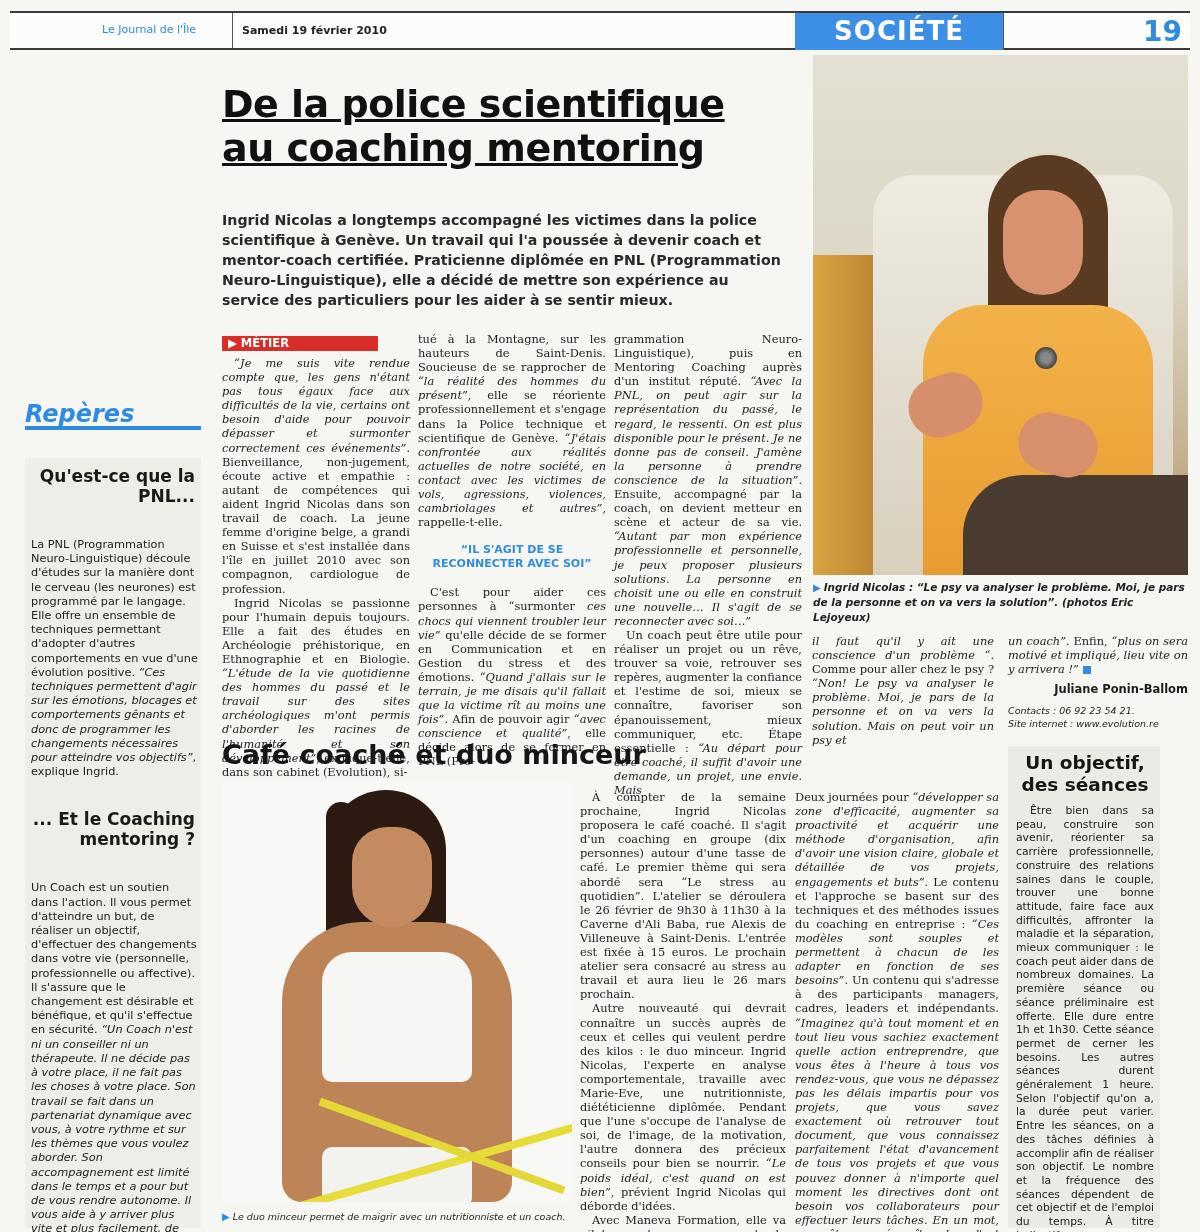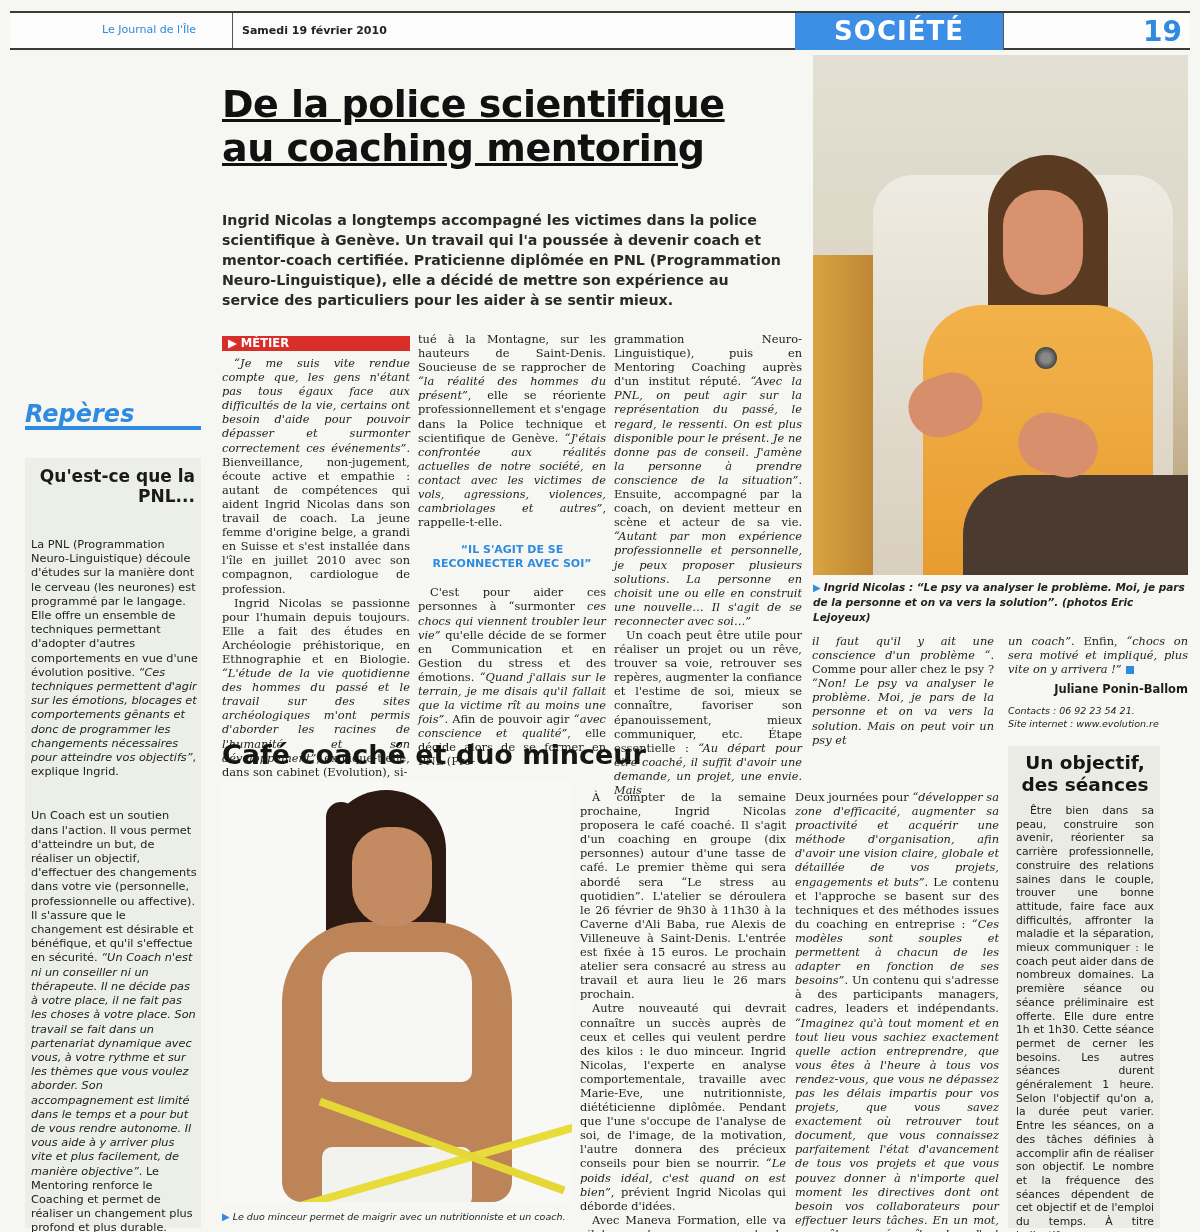--- a/index.html
+++ b/index.html
@@ -60,21 +60,21 @@
   .rp-h { font-family: "DejaVu Sans", sans-serif; font-weight: bold; font-size: 17px; line-height: 20px; color: #1a1a1a; padding: 8px 6px 2px 6px; text-align: right; }
   .rp-p { font-family: "DejaVu Sans", sans-serif; font-size: 11.3px; line-height: 14.2px; color: #222; padding: 0 2px 0 6px; margin-top: 30px; }
   .rp-p i { font-style: italic; }
 
   
   .col { position: absolute; font-size: 11.4px; line-height: 14.1px; text-align: justify; hyphens: auto; color: #1d1d1d; }
   .col i { font-style: italic; }
   .col p { text-indent: 12px; }
   .col p.noind { text-indent: 0; }
   .metier { display: inline-block; background: #d92d2a; color: #fff; font-family: "DejaVu Sans", sans-serif;
-    font-weight: bold; font-size: 11.5px; line-height: 15px; padding: 0 6px; width: 188px; margin-bottom: 5px; }
+    font-weight: bold; font-size: 11.5px; line-height: 15px; padding: 0 6px; width: 156px; margin-bottom: 5px; }
   .quote-hl { font-family: "DejaVu Sans", sans-serif; font-weight: bold; font-size: 11px; line-height: 14px;
     color: #2f8be0; text-align: center; margin: 14px 0 14px 0; }
   .byline { font-family: "DejaVu Sans", sans-serif; font-weight: bold; font-size: 11.5px; text-align: right; margin-top: 6px; }
   .contacts { font-family: "DejaVu Sans", sans-serif; font-style: italic; font-size: 9.5px; line-height: 13px; margin-top: 8px; text-align: left; }
   .endmark { display: inline-block; width: 8px; height: 8px; background: #2f8be0; margin-left: 4px; vertical-align: middle; }
 
   
   .headline2 { position: absolute; left: 222px; top: 738px; width: 450px;
     font-family: "DejaVu Sans", sans-serif; font-weight: bold; font-size: 27px; line-height: 34px; color: #161616; }
   .photo2 { position: absolute; left: 222px; top: 782px; width: 350px; height: 420px; overflow: hidden; background: #f8f9f6; }
@@ -123,20 +123,21 @@
   <div class="hand2"></div>
 </div>
 <p class="caption1">
   <span class="tri">▶</span><span>Ingrid Nicolas : “Le psy va analyser le problème. Moi, je pars de la personne et on va vers la solution”. (photos Eric Lejoyeux)</span>
 </p>
 
 <div class="reperes-title">Repères</div>
 <div class="reperes">
   <h3 class="rp-h">Qu'est-ce que la PNL...</h3>
   <p class="rp-p"><span>La PNL (Programmation Neuro-Linguistique) découle d'études sur la manière dont le cerveau (les neurones) est programmé par le langage. Elle offre un ensemble de techniques permettant d'adopter d'autres comportements en vue d'une évolution positive. </span><i>“Ces techniques permettent d'agir sur les émotions, blocages et comportements gênants et donc de programmer les changements nécessaires pour atteindre vos objectifs”</i><span>, explique Ingrid.</span></p>
+  <h3 class="rp-h" style="padding-top:30px">... Et le Coaching mentoring ?</h3>
   <p class="rp-p"><span>Un Coach est un soutien dans l'action. Il vous permet d'atteindre un but, de réaliser un objectif, d'effectuer des changements dans votre vie (personnelle, professionnelle ou affective). Il s'assure que le changement est désirable et bénéfique, et qu'il s'effectue en sécurité. </span><i>“Un Coach n'est ni un conseiller ni un thérapeute. Il ne décide pas à votre place, il ne fait pas les choses à votre place. Son travail se fait dans un partenariat dynamique avec vous, à votre rythme et sur les thèmes que vous voulez aborder. Son accompagnement est limité dans le temps et a pour but de vous rendre autonome. Il vous aide à y arriver plus vite et plus facilement, de manière objective”</i><span>. Le Mentoring renforce le Coaching et permet de réaliser un changement plus profond et plus durable.</span></p>
 </div>
 
 <div class="col" style="left:222px; top:336px; width:188px;">
   <span class="metier">▶ <span>MÉTIER</span></span>
   <p><i>“Je me suis vite rendue compte que, les gens n'étant pas tous égaux face aux difficultés de la vie, certains ont besoin d'aide pour pouvoir dépasser et surmonter correctement ces événements”.</i><span> Bienveillance, non-jugement, écoute active et empathie : autant de compétences qui aident Ingrid Nicolas dans son travail de coach. La jeune femme d'origine belge, a grandi en Suisse et s'est installée dans l'île en juillet 2010 avec son compagnon, cardiologue de profession.</span></p>
   <p><span>Ingrid Nicolas se passionne pour l'humain depuis toujours. Elle a fait des études en Archéologie préhistorique, en Ethnographie et en Biologie. </span><i>“L'étude de la vie quotidienne des hommes du passé et le travail sur des sites archéologiques m'ont permis d'aborder les racines de l'humanité et son développement”</i><span>, explique-t-elle, dans son cabinet (Evolution), si-</span></p>
 </div>
 
 <div class="col" style="left:418px; top:332px; width:188px;">
@@ -148,21 +149,21 @@
 <div class="col" style="left:614px; top:332px; width:188px;">
   <p class="noind"><span>grammation Neuro-Linguistique), puis en Mentoring Coaching auprès d'un institut réputé. </span><i>“Avec la PNL, on peut agir sur la représentation du passé, le regard, le ressenti. On est plus disponible pour le présent. Je ne donne pas de conseil. J'amène la personne à prendre conscience de la situation”</i><span>. Ensuite, accompagné par la coach, on devient metteur en scène et acteur de sa vie. </span><i>“Autant par mon expérience professionnelle et personnelle, je peux proposer plusieurs solutions. La personne en choisit une ou elle en construit une nouvelle… Il s'agit de se reconnecter avec soi…”</i></p>
   <p><span>Un coach peut être utile pour réaliser un projet ou un rêve, trouver sa voie, retrouver ses repères, augmenter la confiance et l'estime de soi, mieux se connaître, favoriser son épanouissement, mieux communiquer, etc. Étape essentielle : </span><i>“Au départ pour être coaché, il suffit d'avoir une demande, un projet, une envie. Mais</i></p>
 </div>
 
 <div class="col" style="left:812px; top:634px; width:182px;">
   <p class="noind"><i>il faut qu'il y ait une conscience d'un problème “</i><span>. Comme pour aller chez le psy ? </span><i>“Non! Le psy va analyser le problème. Moi, je pars de la personne et on va vers la solution. Mais on peut voir un psy et</i></p>
 </div>
 
 <div class="col" style="left:1008px; top:634px; width:180px;">
-  <p class="noind"><i>un coach”</i><span>. Enfin, </span><i>“chocs on sera motivé et impliqué, plus vite on y arrivera !”</i><span class="endmark"></span></p>
+  <p class="noind"><i>un coach”</i><span>. Enfin, </span><i>“plus on sera motivé et impliqué, lieu vite on y arrivera !”</i><span class="endmark"></span></p>
   <div class="byline">Juliane Ponin-Ballom</div>
   <div class="contacts">
     <div>Contacts : 06 92 23 54 21.</div>
     <div>Site internet : www.evolution.re</div>
   </div>
 </div>
 
 <h2 class="headline2">Café coaché et duo minceur</h2>
 <div class="photo2">
   <div class="ponytail"></div>

